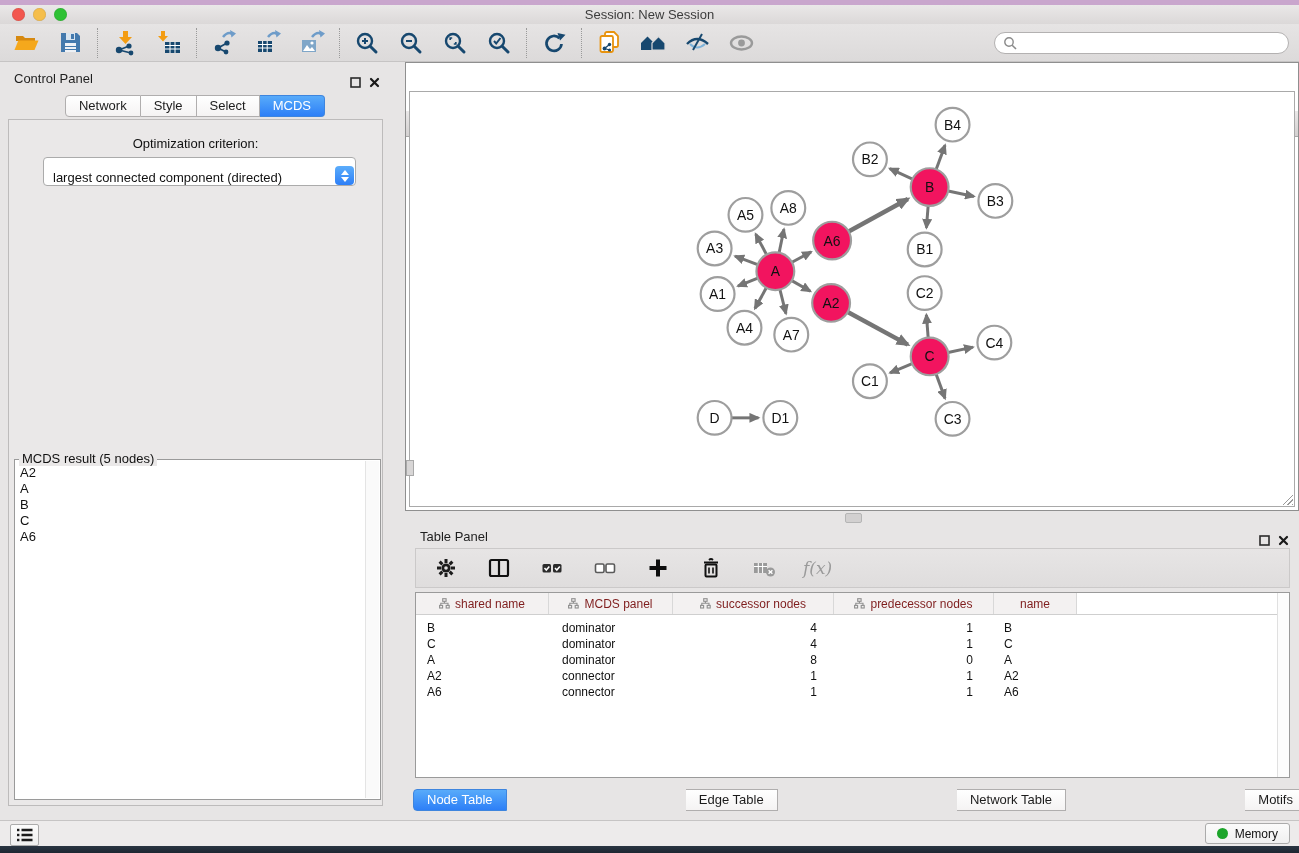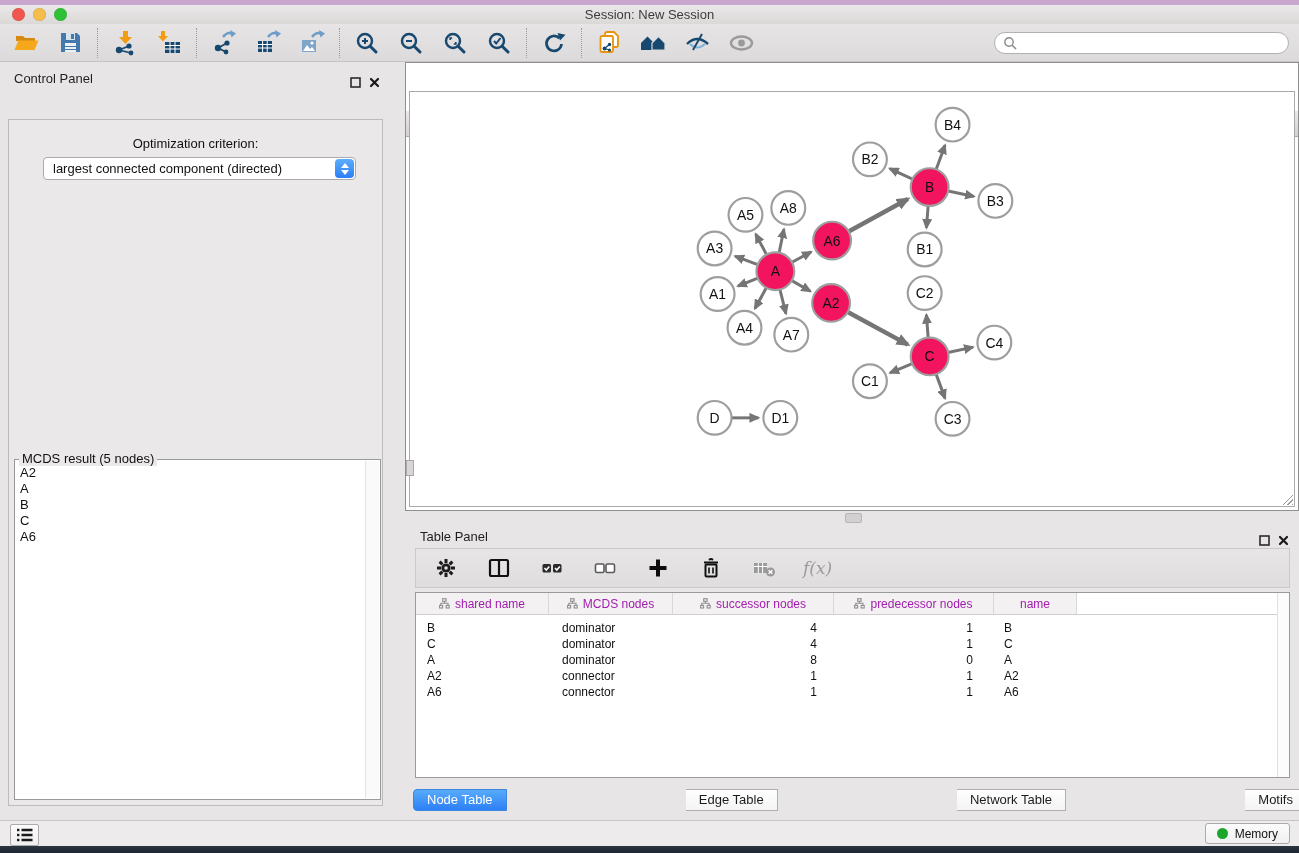--- a/index.html
+++ b/index.html
@@ -25,21 +25,21 @@
   .float-ic{position:absolute;top:12px;right:29px;}
   .close-ic{position:absolute;top:12px;right:10px;}
   .cp-tabs{position:absolute;top:33px;left:0;width:100%;display:flex;justify-content:center;}
   .seg{display:flex;}
   .seg .seg-tab{background:linear-gradient(#FFFFFF,#F5F3F3);border:1px solid #B0AEAE;border-left:none;padding:2px 13px;font-size:13px;line-height:16px;color:#1c1c1c;cursor:default;}
   .seg .seg-tab:first-child{border-left:1px solid #B0AEAE;border-radius:4px 0 0 4px;}
   .seg .seg-tab:last-child{border-radius:0 4px 4px 0;}
   .seg .seg-tab.active{background:linear-gradient(#58ABFA,#2D7FF7);color:#fff;border-color:#3E85DE;}
   .cp-box{position:absolute;top:57px;left:8px;right:7px;bottom:14px;border:1px solid #BDBBBB;background:#EAE8E8;}
   .opt-label{position:absolute;top:16px;left:0;width:100%;text-align:center;font-size:13px;color:#111;}
-  .dropdown{position:absolute;top:37px;left:34px;width:313px;height:23px;background:#fff;border:1px solid #ABABAB;border-radius:4px;display:flex;align-items:center;box-sizing:border-box;}
+  .dropdown{position:absolute;top:37px;left:34px;width:313px;height:29px;background:#fff;border:1px solid #ABABAB;border-radius:4px;display:flex;align-items:flex-end;box-sizing:border-box;}
   .dropdown .dd-text{flex:1;font-size:13px;color:#111;padding-left:9px;white-space:nowrap;overflow:hidden;}
   .dd-step{width:19px;height:19px;margin-right:1px;border-radius:4px;background:linear-gradient(#5CADFB,#2D7FF7);display:flex;flex-direction:column;align-items:center;justify-content:center;gap:2px;}
   .tri-up{width:0;height:0;border-left:4px solid transparent;border-right:4px solid transparent;border-bottom:5px solid #fff;}
   .tri-dn{width:0;height:0;border-left:4px solid transparent;border-right:4px solid transparent;border-top:5px solid #fff;}
   .btn-row{position:absolute;top:70px;left:0;width:100%;display:flex;justify-content:center;gap:14px;}
   .btn{height:23px;padding:0 15px;background:linear-gradient(#FFFFFF,#F2F0F0);border:1px solid #ADADAD;border-radius:4px;font-size:13px;color:#111;font-family:"Liberation Sans",sans-serif;}
   .result-box{position:absolute;top:339px;left:5px;right:1px;bottom:5px;border:1px solid #9a9a9a;background:#fff;}
   .result-legend{position:absolute;top:-9px;left:4px;background:#EAE8E8;padding:0 3px;font-size:13px;color:#111;}
   .result-list{position:absolute;top:3px;left:1px;right:15px;bottom:1px;overflow:hidden;padding:2px 4px;}
   .result-item{font-size:13px;line-height:16px;color:#111;}
@@ -52,21 +52,21 @@
   .net-canvas{position:absolute;top:28px;left:3px;right:3px;bottom:3px;border:1px solid #A9A9A9;background:#fff;}
   .left-handle{position:absolute;left:-4px;top:368px;width:6px;height:14px;background:#D8D6D6;border:1px solid #A9A9A9;}
   .corner-grip{position:absolute;right:1px;bottom:1px;width:13px;height:13px;background:repeating-linear-gradient(135deg,transparent 0 2px,#9a9a9a 2px 3px);clip-path:polygon(100% 0,100% 100%,0 100%);}
   .divider-grip{position:absolute;left:845px;top:513px;width:15px;height:8px;background:#D2D0D0;border:1px solid #B5B5B5;border-radius:2px;}
   
   .table-panel{position:absolute;left:405px;top:520px;width:894px;height:298px;}
   .tp-toolbar{position:absolute;top:28px;left:10px;right:9px;height:40px;background:linear-gradient(#E7E5E5,#DFDDDD);border:1px solid #CBC9C9;box-sizing:border-box;display:flex;align-items:center;gap:25px;padding:0 16px;}
   .fx{font-family:"DejaVu Serif",serif;font-style:italic;font-size:17px;color:#9a9a9a;}
   .tp-table{position:absolute;top:72px;left:10px;right:9px;bottom:40px;background:#fff;border:1px solid #9a9a9a;box-sizing:border-box;overflow:hidden;}
   .thead{display:flex;height:21px;border-bottom:1px solid #CFCFCF;}
-  .th{display:flex;align-items:center;justify-content:center;gap:5px;font-size:12px;color:#a21caf;background:#F3F1F1;border-right:1px solid #D8D8D8;box-sizing:border-box;}
+  .th{display:flex;align-items:center;justify-content:center;gap:5px;font-size:12px;color:#7f1d1d;background:#F3F1F1;border-right:1px solid #D8D8D8;box-sizing:border-box;}
   .tbody{padding-top:5px;}
   .trow{display:flex;height:16px;align-items:center;font-size:12px;color:#111;}
   .td{box-sizing:border-box;white-space:nowrap;overflow:hidden;}
   .w0{width:133px;} .w1{width:124px;} .w2{width:161px;} .w3{width:160px;} .w4{width:83px;}
   .a-l0{padding-left:11px;} .a-l1{padding-left:13px;} .a-r2{text-align:right;padding-right:17px;} .a-r3{text-align:right;padding-right:21px;} .a-l4{padding-left:10px;}
   .v-scroll{position:absolute;top:0;right:0;bottom:0;width:11px;background:#FCFCFC;border-left:1px solid #E0E0E0;}
   .tp-tabs{position:absolute;bottom:7px;left:8px;width:100%;display:flex;justify-content:space-between;}
   
   .statusbar{position:absolute;left:0;top:820px;width:100%;height:26px;background:#EDEBEB;border-top:1px solid #C6C4C4;box-sizing:border-box;}
   .list-btn{position:absolute;left:10px;top:3px;width:27px;height:20px;border:1px solid #ABABAB;background:linear-gradient(#FBFBFB,#EFEFEF);border-radius:2px;display:flex;align-items:center;justify-content:center;}
@@ -233,20 +233,26 @@
   </div>
 
   <div class="control-panel">
     <div class="panel-title">Control Panel</div>
     <span class="float-ic"><svg width="11" height="11">
           <rect x="1" y="1" width="9" height="9" fill="none" stroke="#2b2b2b" stroke-width="1.6"></rect>
         </svg></span>
     <span class="close-ic"><svg width="11" height="11">
           <path d="M2 2l7 7M9 2L2 9" stroke="#1a1a1a" stroke-width="2.2" stroke-linecap="round"></path>
         </svg></span>
+    <div class="cp-tabs seg" id="cp-tabs">
+        <div class="seg-tab">Network</div>
+        <div class="seg-tab">Style</div>
+        <div class="seg-tab">Select</div>
+        <div class="seg-tab active">MCDS</div>
+      </div>
     <div class="cp-box">
       <div class="opt-label">Optimization criterion:</div>
       <div class="dropdown">
         <span class="dd-text">largest connected component (directed)</span>
         <span class="dd-step">
             <span class="tri-up"></span>
             <span class="tri-dn"></span>
           </span>
       </div>
       <div class="result-box">
@@ -431,21 +437,21 @@
           </div>
           <div class="th w1">
             <svg width="11" height="11" viewBox="0 0 11 11">
               <g fill="none" stroke="#8f8f8f" stroke-width="1.1">
                 <rect x="3.7" y="0.7" width="3.4" height="2.6"></rect>
                 <path d="M5.4 3.3v2M1.8 7.3v-2h7.2v2"></path>
                 <rect x="0.6" y="7.4" width="3" height="2.6"></rect>
                 <rect x="7.2" y="7.4" width="3" height="2.6"></rect>
               </g>
             </svg>
-            <span>MCDS nodes</span>
+            <span>MCDS panel</span>
           </div>
           <div class="th w2">
             <svg width="11" height="11" viewBox="0 0 11 11">
               <g fill="none" stroke="#8f8f8f" stroke-width="1.1">
                 <rect x="3.7" y="0.7" width="3.4" height="2.6"></rect>
                 <path d="M5.4 3.3v2M1.8 7.3v-2h7.2v2"></path>
                 <rect x="0.6" y="7.4" width="3" height="2.6"></rect>
                 <rect x="7.2" y="7.4" width="3" height="2.6"></rect>
               </g>
             </svg>

